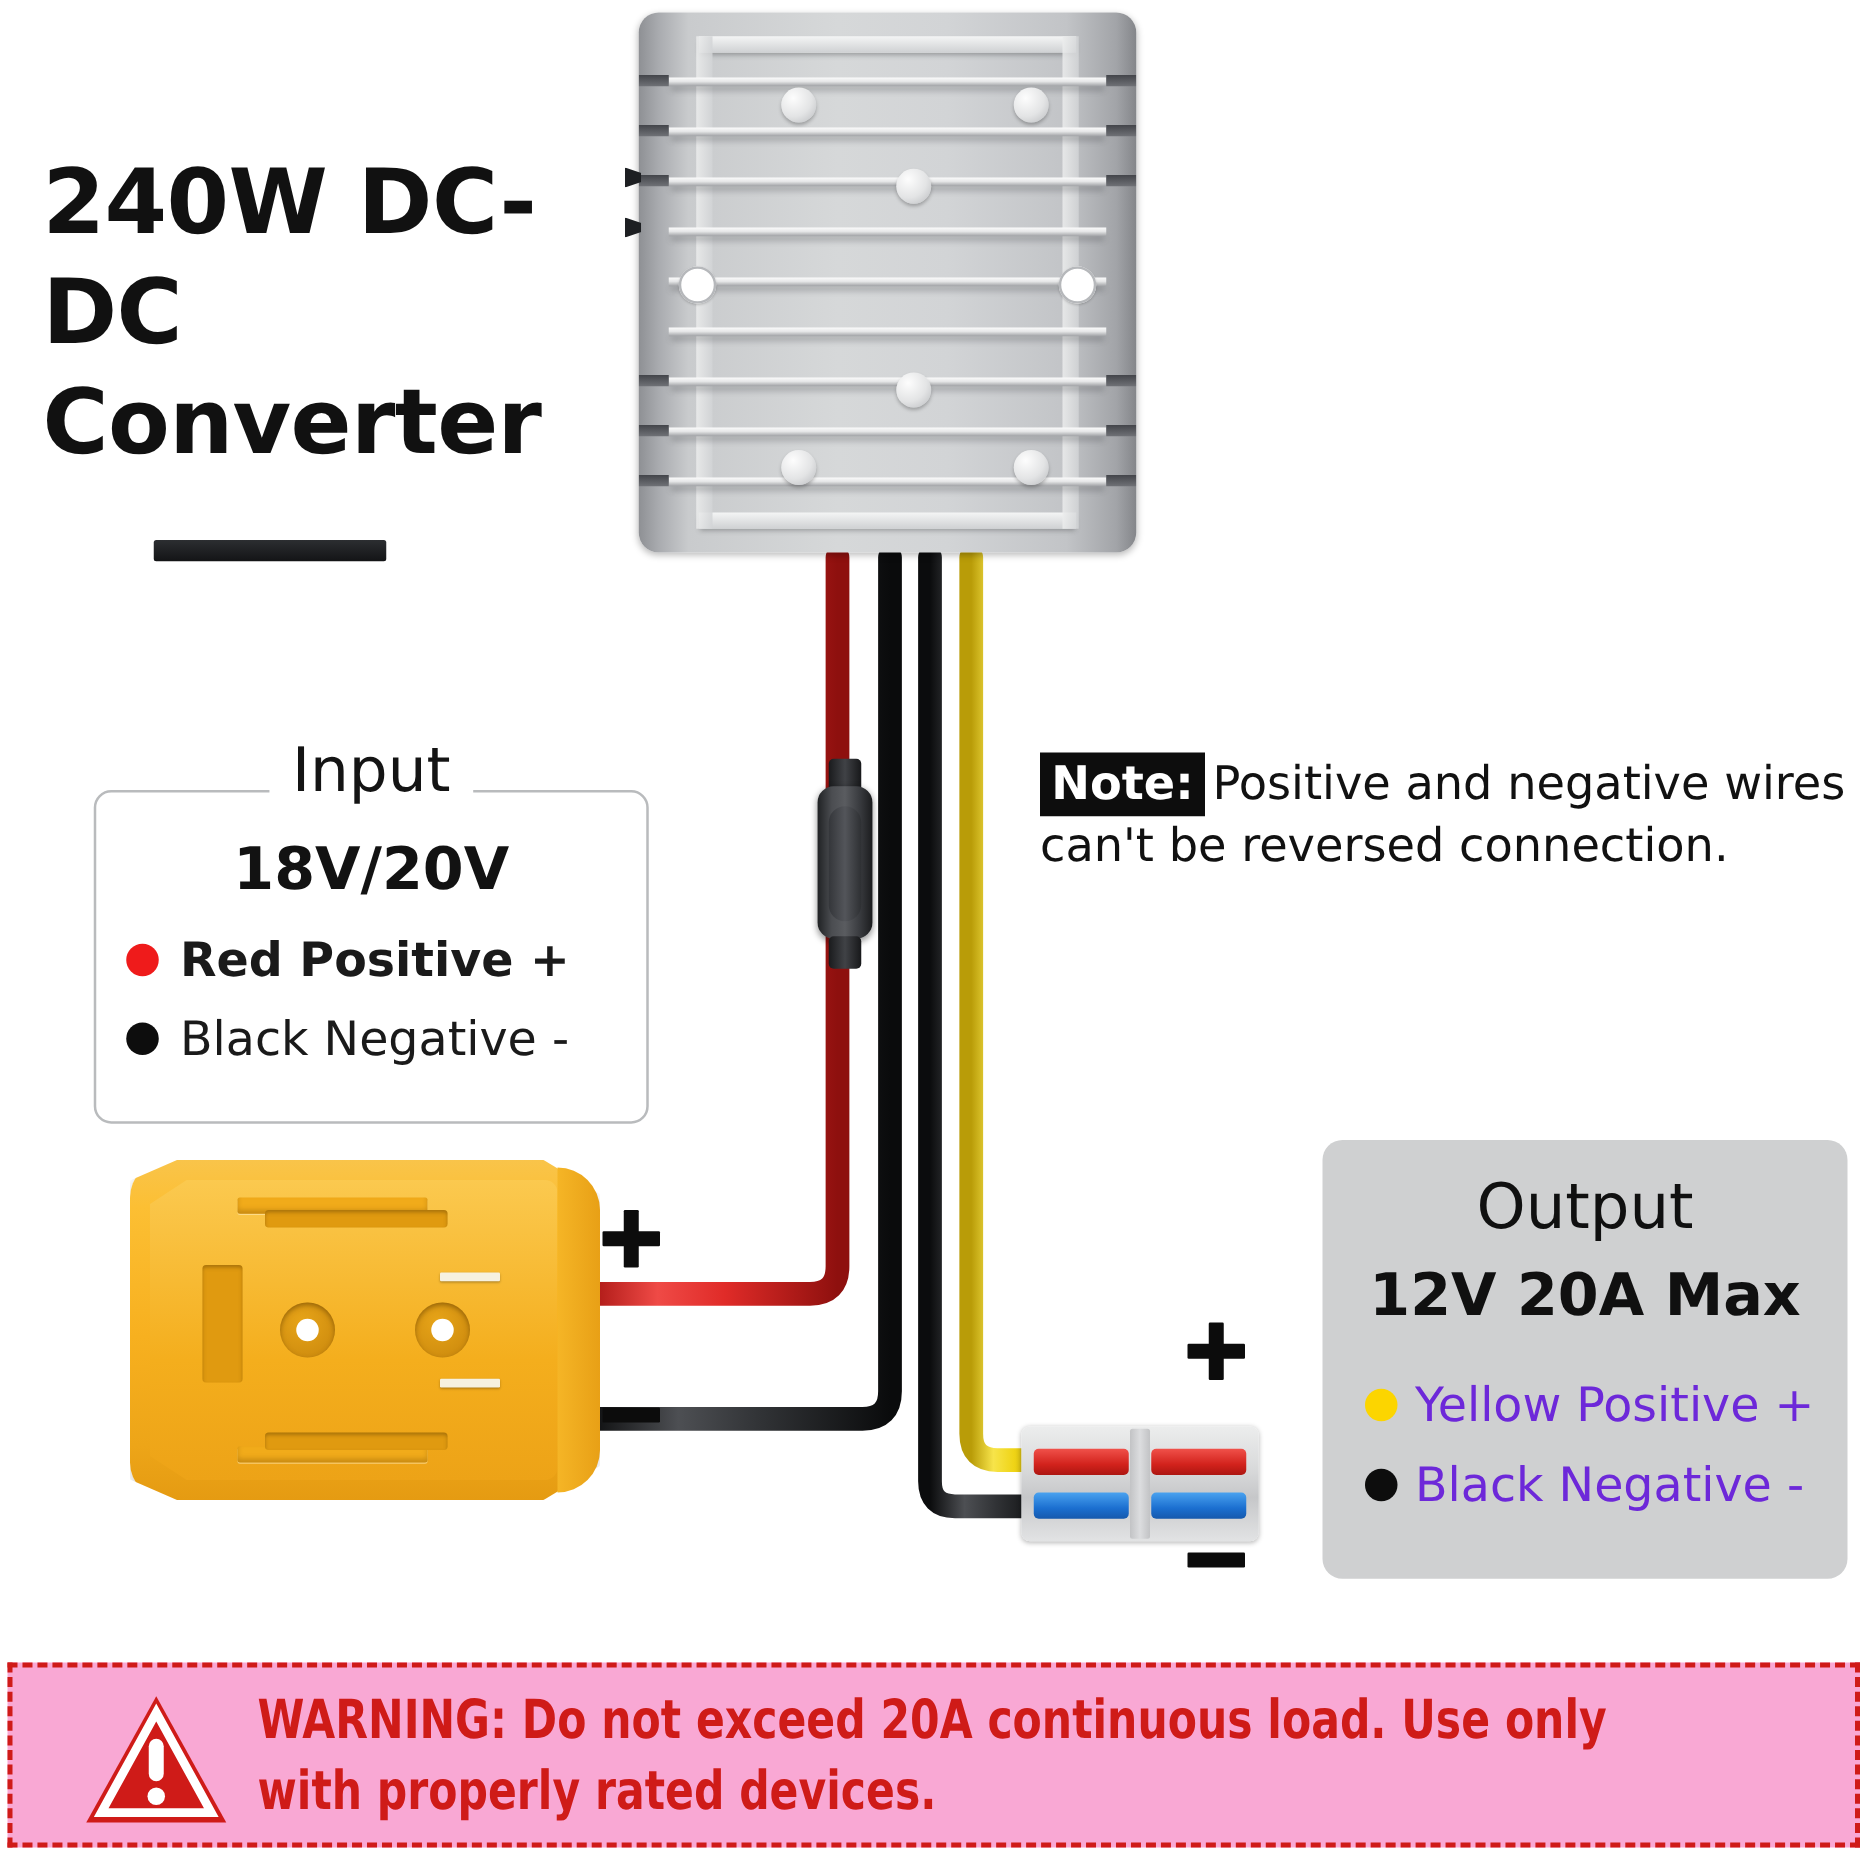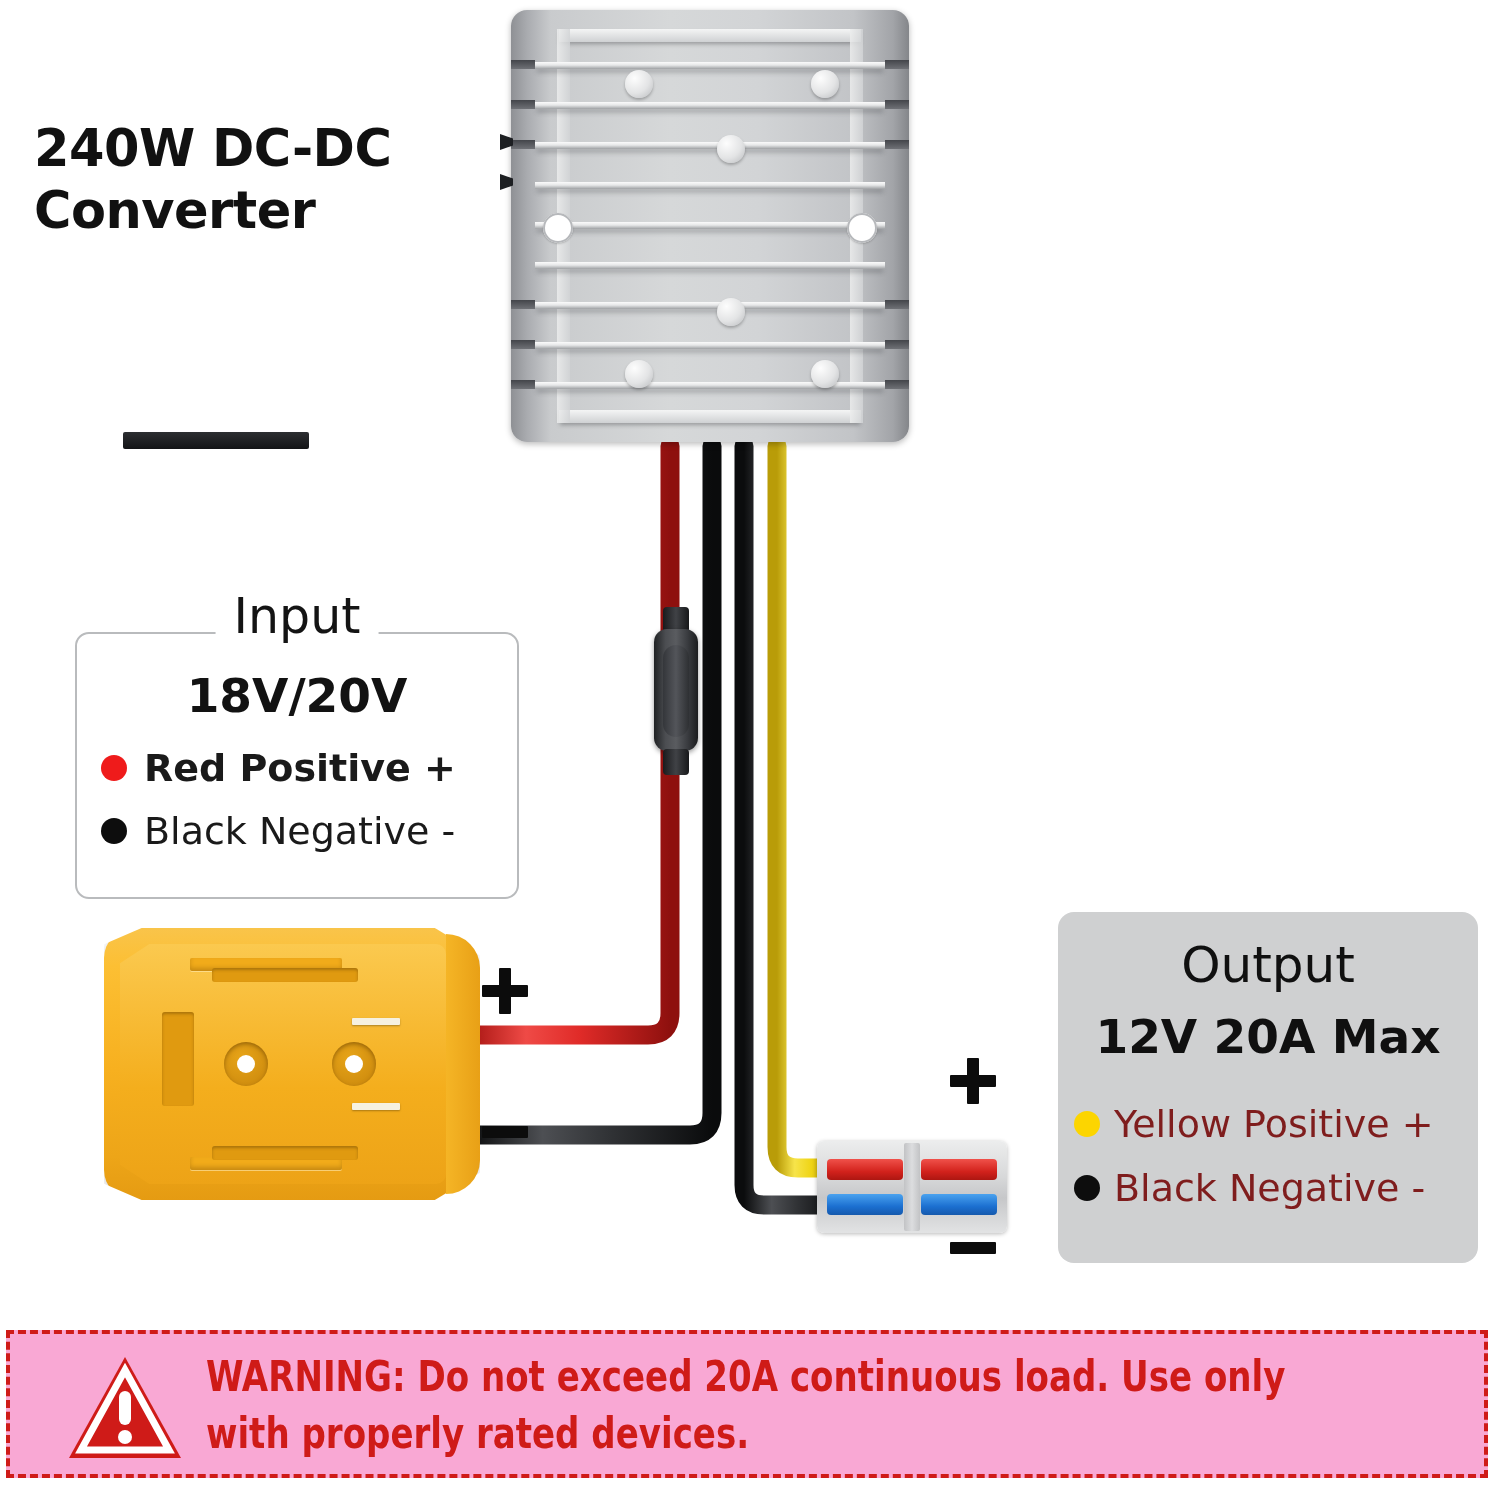--- a/index.html
+++ b/index.html
@@ -4,21 +4,21 @@
 <style>
   html,body{margin:0;padding:0;background:#fff;}
   body{width:1496px;height:1496px;position:relative;overflow:hidden;
        font-family:"DejaVu Sans","Liberation Sans",sans-serif;}
 
   .stage{position:absolute;inset:0;width:1496px;height:1496px;}
 
   
   #title{position:absolute;left:34px;top:118px;width:500px;
          font-family:"DejaVu Sans","Liberation Sans",sans-serif;
-         font-weight:700;font-size:51px;line-height:1.22;color:#111;
+         font-weight:700;font-size:72px;line-height:1.22;color:#111;
          letter-spacing:-0.5px;z-index:40;}
 
   
   #converter{position:absolute;left:511px;top:10px;width:398px;height:432px;z-index:10;}
   .conv-body{position:absolute;inset:0;border-radius:16px;overflow:hidden;
     background:linear-gradient(90deg,#8e9094 0%,#a9abaf 4%,#c9cbcd 10%,#d6d8d9 40%,#d2d4d6 62%,#c2c4c7 86%,#a2a4a8 96%,#84868a 100%);
     box-shadow:0 2px 6px rgba(0,0,0,.28);}
   .fins{position:absolute;left:0;right:0;top:0;bottom:0;}
   .fin{position:absolute;left:24px;right:24px;height:7px;
        background:linear-gradient(180deg,#fbfbfb 0%,#e6e7e8 45%,#9ea0a3 100%);
@@ -107,22 +107,22 @@
   .note-tag{display:inline-block;background:#0d0d0d;color:#fff;font-weight:700;
         padding:1px 9px 3px 9px;margin-right:6px;}
 
   
   #output-panel{position:absolute;left:1058px;top:912px;width:420px;height:351px;z-index:30;
         background:#cfd0d1;border-radius:16px;}
   .op-title{position:absolute;left:0;right:0;top:24px;text-align:center;
         font-size:50px;color:#101010;}
   .op-spec{position:absolute;left:0;right:0;top:97px;text-align:center;
         font-weight:700;font-size:47px;color:#101010;}
-  .op-row{position:absolute;display:flex;align-items:center;gap:14px;left:16px;
-        font-size:38px;color:#7f1d1d;white-space:nowrap;}
+  .op-row{position:absolute;display:flex;align-items:center;gap:14px;left:34px;
+        font-size:38px;color:#6d28d9;white-space:nowrap;}
 
   
   .pm{position:absolute;z-index:32;}
   .pm .h{position:absolute;background:#0c0c0c;border-radius:1px;}
   .pm .v{position:absolute;background:#0c0c0c;border-radius:1px;}
 
   
   #warning{position:absolute;left:6px;top:1330px;width:1482px;height:148px;
         border:4px dashed #cf1b18;background:#f9a8d4;z-index:35;box-sizing:border-box;}
   .wtri{position:absolute;left:56px;top:20px;width:118px;height:108px;}
@@ -260,20 +260,24 @@
     <div class="leg-row" style="top:114px;font-weight:bold;">
       <span class="bullet" style="background:#ef1b1b;"></span>
       <span>Red Positive +</span>
     </div>
     <div class="leg-row" style="top:177px;">
       <span class="bullet" style="background:#0d0d0d;"></span>
       <span>Black Negative -</span>
     </div>
   </div>
 
+  <div id="note">
+    <span class="note-tag">Note:</span><span>Positive and negative wires</span><br>
+    <span>can't be reversed connection.</span>
+  </div>
 
   <div id="output-panel">
     <div class="op-title">Output</div>
     <div class="op-spec">12V 20A Max</div>
 
     <div class="op-row" style="top:190px;">
       <span class="bullet" style="background:#fcd500;"></span>
       <span>Yellow Positive +</span>
     </div>
     <div class="op-row" style="top:254px;">

